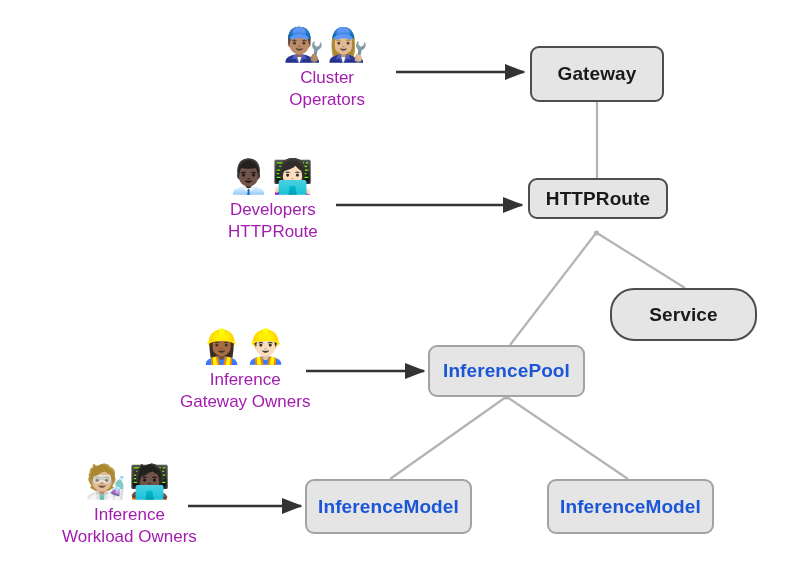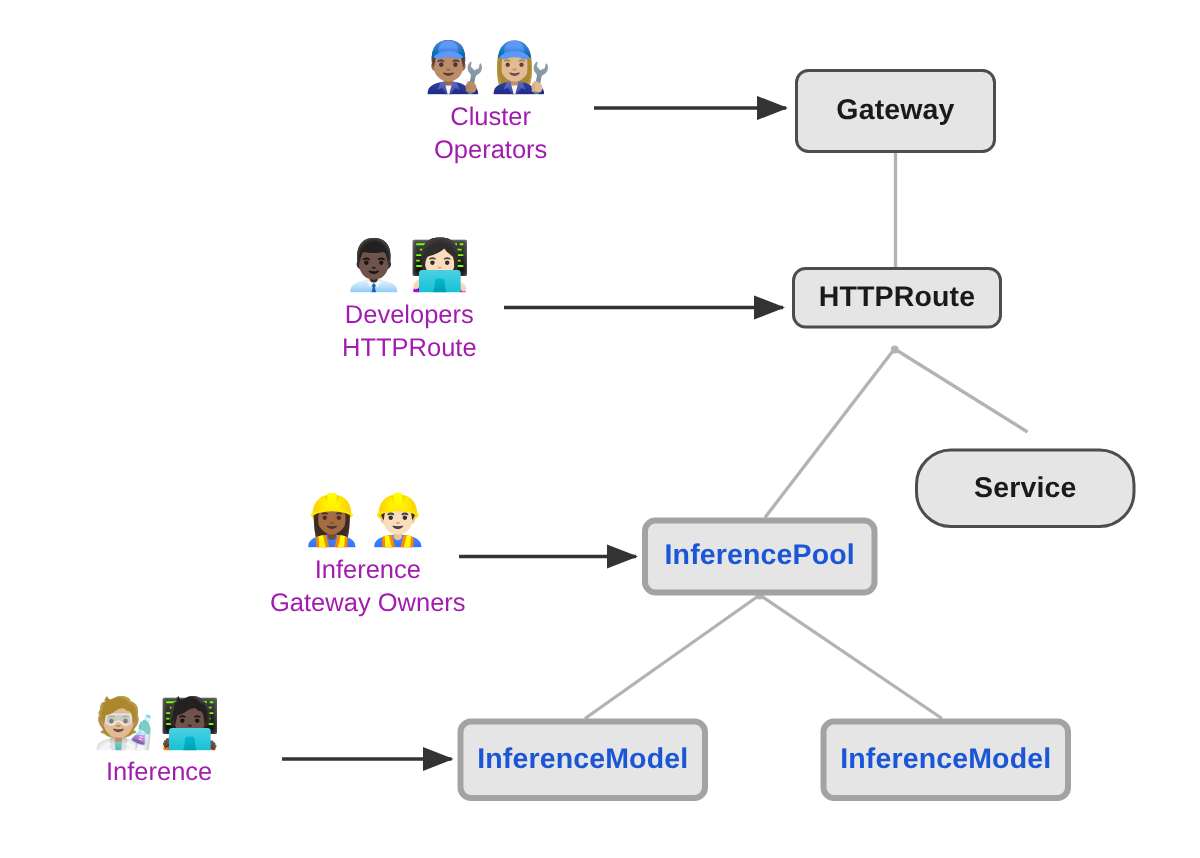--- a/index.html
+++ b/index.html
@@ -34,21 +34,21 @@
     font-weight: bold;
     letter-spacing: 0.1px;
     z-index: 3;
   }
   .node.dark {
     border: 2px solid #4d4d4d;
     color: #1a1a1a;
     font-size: 19px;
   }
   .node.blue {
-    border: 4px solid #a3a3a3;
+    border: 2px solid #a3a3a3;
     color: #1a56d6;
     font-size: 19px;
   }
   .persona {
     position: absolute;
     display: flex;
     flex-direction: column;
     align-items: center;
     z-index: 3;
   }
@@ -99,21 +99,21 @@
   </svg>
 
   <div class="node dark" style="left:530px; top:46px; width:134px; height:56px;">
     <span>Gateway</span>
   </div>
 
   <div class="node dark" style="left:528px; top:178px; width:140px; height:41px;">
     <span>HTTPRoute</span>
   </div>
 
-  <div class="node dark" style="left:610px; top:299px; width:147px; height:53px;border-radius:24px;">
+  <div class="node dark" style="left:610px; top:288px; width:147px; height:53px;border-radius:24px;">
     <span>Service</span>
   </div>
 
   <div class="node blue" style="left:428px; top:345px; width:157px; height:52px;">
     <span>InferencePool</span>
   </div>
 
   <div class="node blue" style="left:305px; top:479px; width:167px; height:55px;">
     <span>InferenceModel</span>
   </div>
@@ -143,16 +143,17 @@
     <div class="persona-label">
       <div>Inference</div>
       <div>Gateway Owners</div>
     </div>
   </div>
 
   <div class="persona" style="left:62px; top:465px;">
     <div class="persona-emoji">🧑🏼‍🔬🧑🏿‍💻</div>
     <div class="persona-label">
       <div>Inference</div>
+      <div>Workload Owners</div>
     </div>
   </div>
 
 </div>
 
 </body></html>

